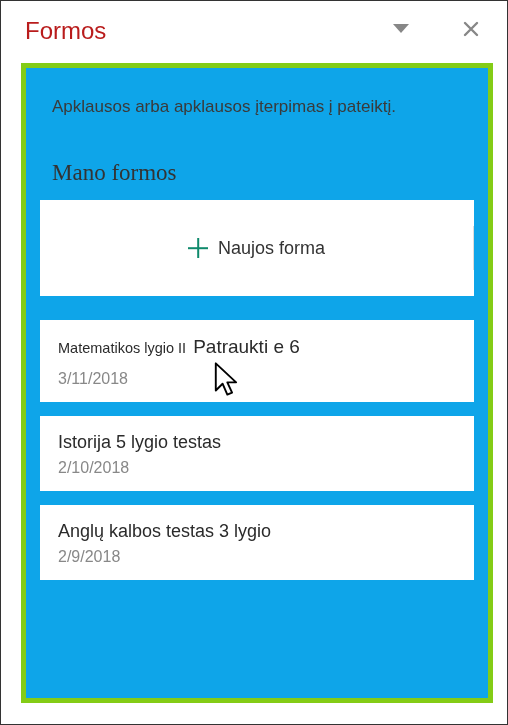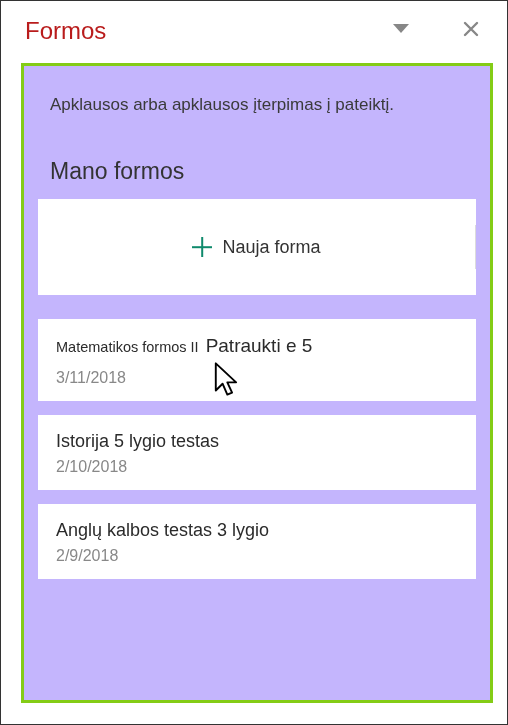--- a/index.html
+++ b/index.html
@@ -35,34 +35,35 @@
       justify-content: center;
       color: #888;
       margin-left: 38px;
     }
     .dropdown-icon svg, .close-icon svg {
       width: 16px;
       height: 16px;
     }
     .content-wrap {
       margin: 6px 14px 4px 20px;
-      border: 3px solid #84cc16;
-      background: #c4b5fd;
+      border: 5px solid #84cc16;
+      background: #0ea5e9;
       height: 640px;
     }
     .intro {
       padding: 26px 26px 22px 26px;
       font-size: 17px;
       line-height: 1.55;
       color: #3a3a3a;
     }
     .section-title {
       padding: 18px 26px 14px 26px;
       font-size: 23px;
       color: #333;
+      font-family: Liberation Serif, serif;
     }
     .new-row {
       display: flex;
       margin: 0 14px;
       background: #ffffff;
       height: 96px;
       align-items: center;
     }
     .new-btn {
       flex: 1;
@@ -172,30 +173,30 @@
   </div>
 </div>
 
 <div class="content-wrap">
   <div class="intro">Apklausos arba apklausos įterpimas į pateiktį.</div>
   <div class="section-title">Mano formos</div>
 
   <div class="new-row">
     <div class="new-btn">
       <span class="plus-icon"></span>
-      <span class="label">Nauja forma</span>
+      <span class="label">Naujos forma</span>
     </div>
     <div class="divider"></div>
   </div>
 
   <div class="form-list">
     <div class="form-item">
       <div class="first-titles">
-        <span class="t1">Matematikos formos II</span>
-        <span class="t2">Patraukti e 5</span>
+        <span class="t1">Matematikos lygio II</span>
+        <span class="t2">Patraukti e 6</span>
       </div>
       <div class="date">3/11/2018</div>
     </div>
     <div class="form-item">
       <div class="title">Istorija 5 lygio testas</div>
       <div class="date">2/10/2018</div>
     </div>
     <div class="form-item">
       <div class="title">Anglų kalbos testas 3 lygio</div>
       <div class="date">2/9/2018</div>

